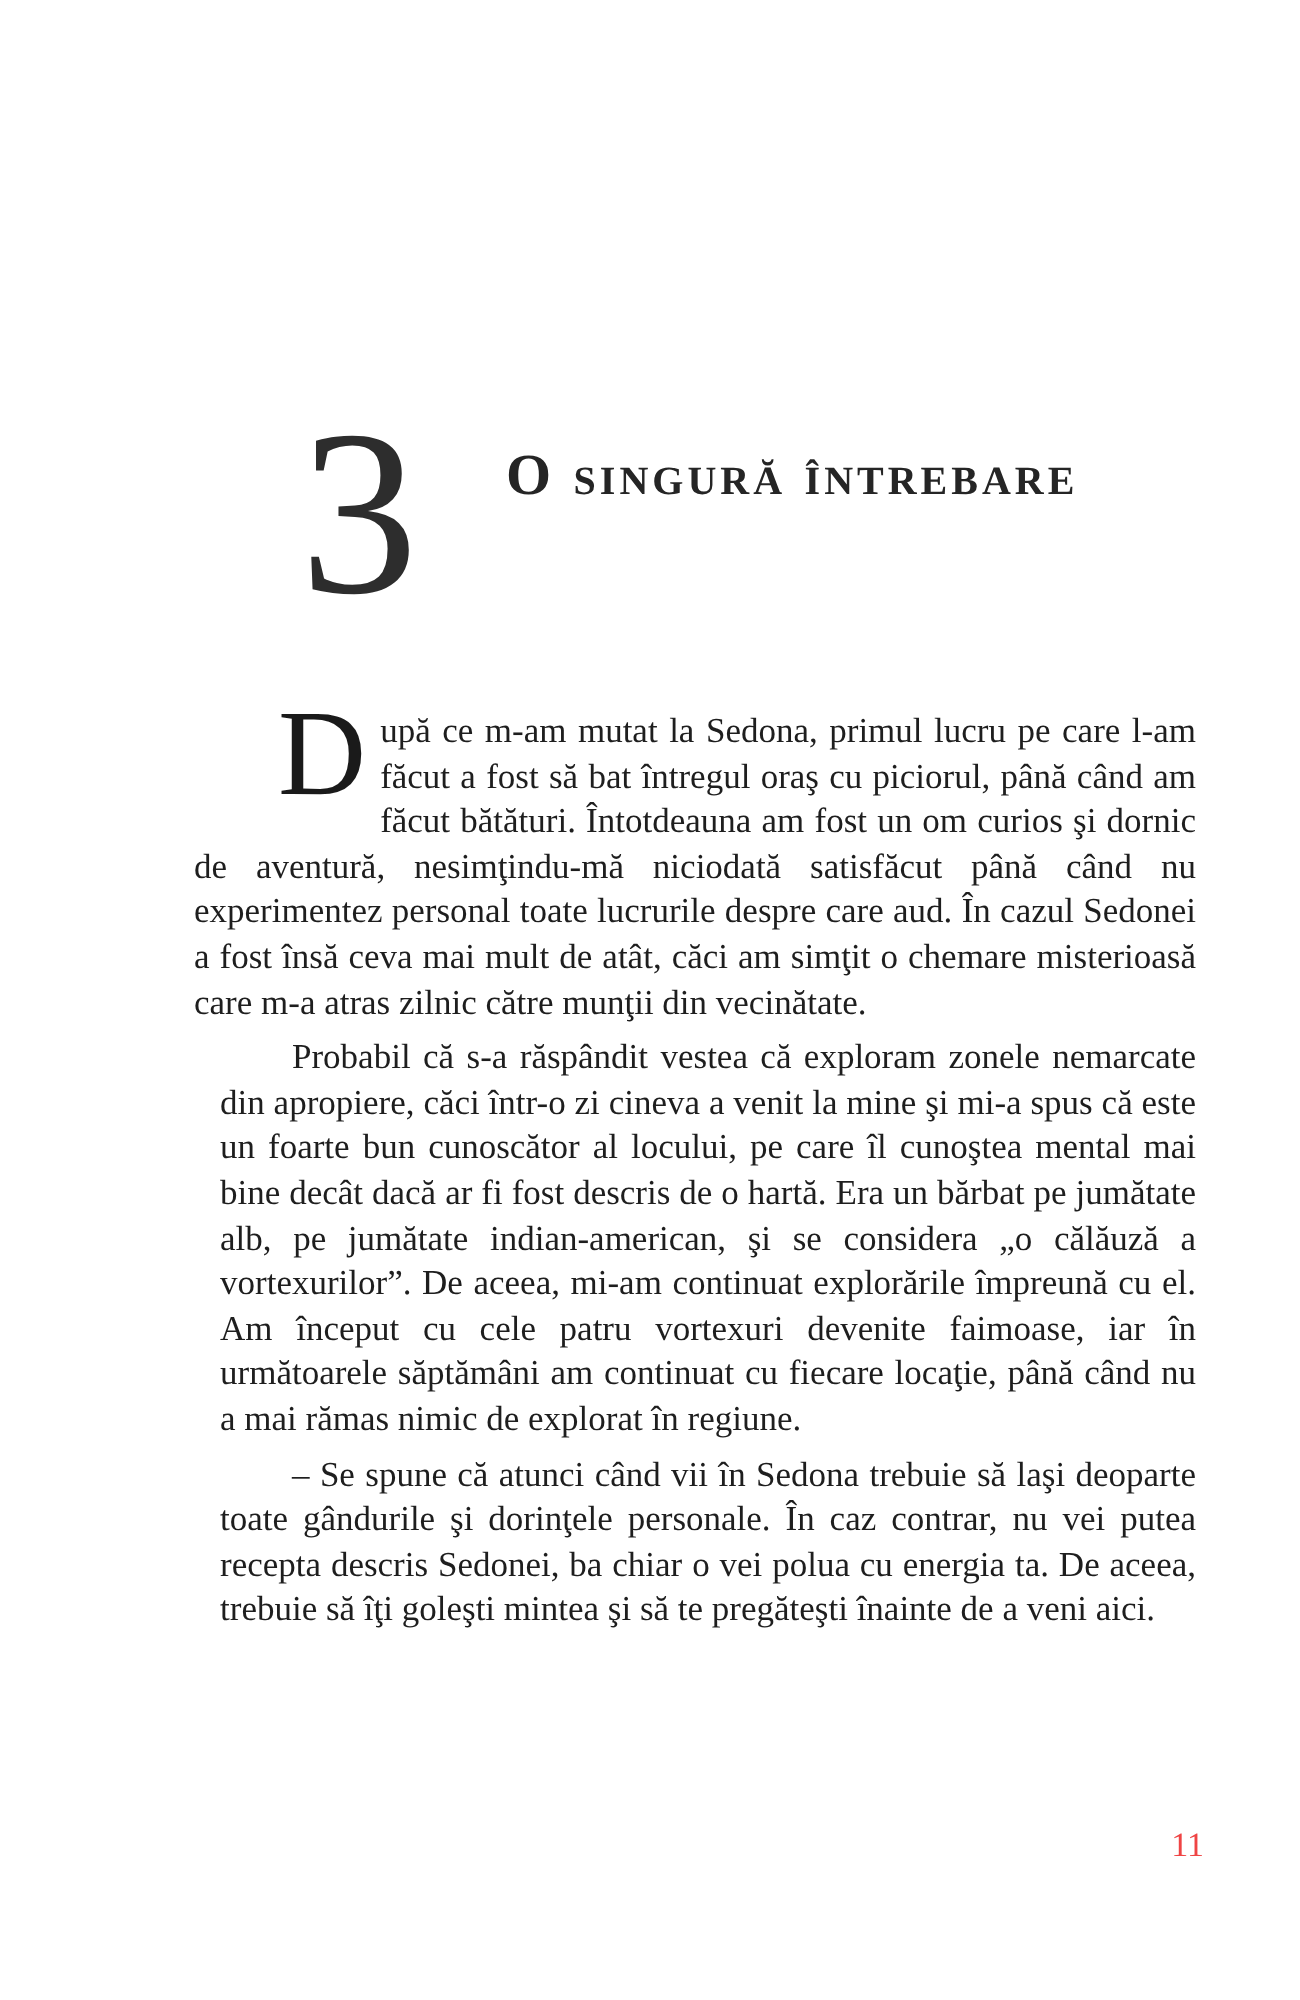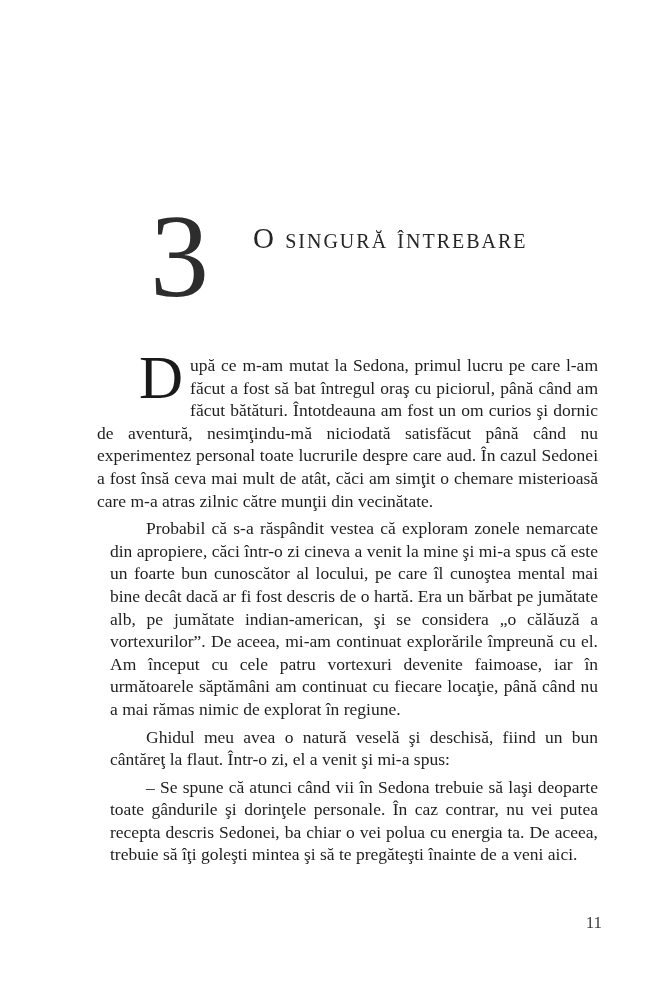--- a/index.html
+++ b/index.html
@@ -62,37 +62,36 @@
     line-height: 45px;
     margin: 1px 7px 0 42px;
     color: #1a1a1a;
   }
   .page-number {
     position: absolute;
     top: 913px;
     right: 48px;
     font-size: 17px;
     line-height: 20px;
-    color: #404040;
+    color: #ef4444;
   }
 </style>
 </head>
 <body>
 
 <div class="page">
 
   <div class="chapter-number">3</div>
 
-  <h1 class="chapter-title" style="margin:0; font-weight:normal;">O singură întrebare</h1>
+  <h1 class="chapter-title" style="margin:0; font-weight:bold;">O singură întrebare</h1>
 
   <div class="body-text">
     <p class="has-dropcap"><span class="drop-cap">D</span><span>upă ce m-am mutat la Sedona, primul lucru pe care l-am făcut a fost să bat întregul oraş cu piciorul, până când am făcut bătături. Întotdeauna am fost un om curios şi dornic de aventură, nesimţindu-mă niciodată satisfăcut până când nu experimentez personal toate lucrurile despre care aud. În cazul Sedonei a fost însă ceva mai mult de atât, căci am simţit o chemare misterioasă care m-a atras zilnic către munţii din vecinătate.</span></p>
 
     <p>Probabil că s-a răspândit vestea că exploram zonele nemarcate din apropiere, căci într-o zi cineva a venit la mine şi mi-a spus că este un foarte bun cunoscător al locului, pe care îl cunoştea mental mai bine decât dacă ar fi fost descris de o hartă. Era un bărbat pe jumătate alb, pe jumătate indian-american, şi se considera „o călăuză a vortexurilor”. De aceea, mi-am continuat explorările împreună cu el. Am început cu cele patru vortexuri devenite faimoase, iar în următoarele săptămâni am continuat cu fiecare locaţie, până când nu a mai rămas nimic de explorat în regiune.</p>
 
-    <p>Ghidul meu avea o natură veselă şi deschisă, fiind un bun cântăreţ la flaut. Într-o zi, el a venit şi mi-a spus:</p>
 
     <p>– Se spune că atunci când vii în Sedona trebuie să laşi deoparte toate gândurile şi dorinţele personale. În caz contrar, nu vei putea recepta descris Sedonei, ba chiar o vei polua cu energia ta. De aceea, trebuie să îţi goleşti mintea şi să te pregăteşti înainte de a veni aici.</p>
   </div>
 
   <div class="page-number">11</div>
 
 </div>
 
 </body></html>

